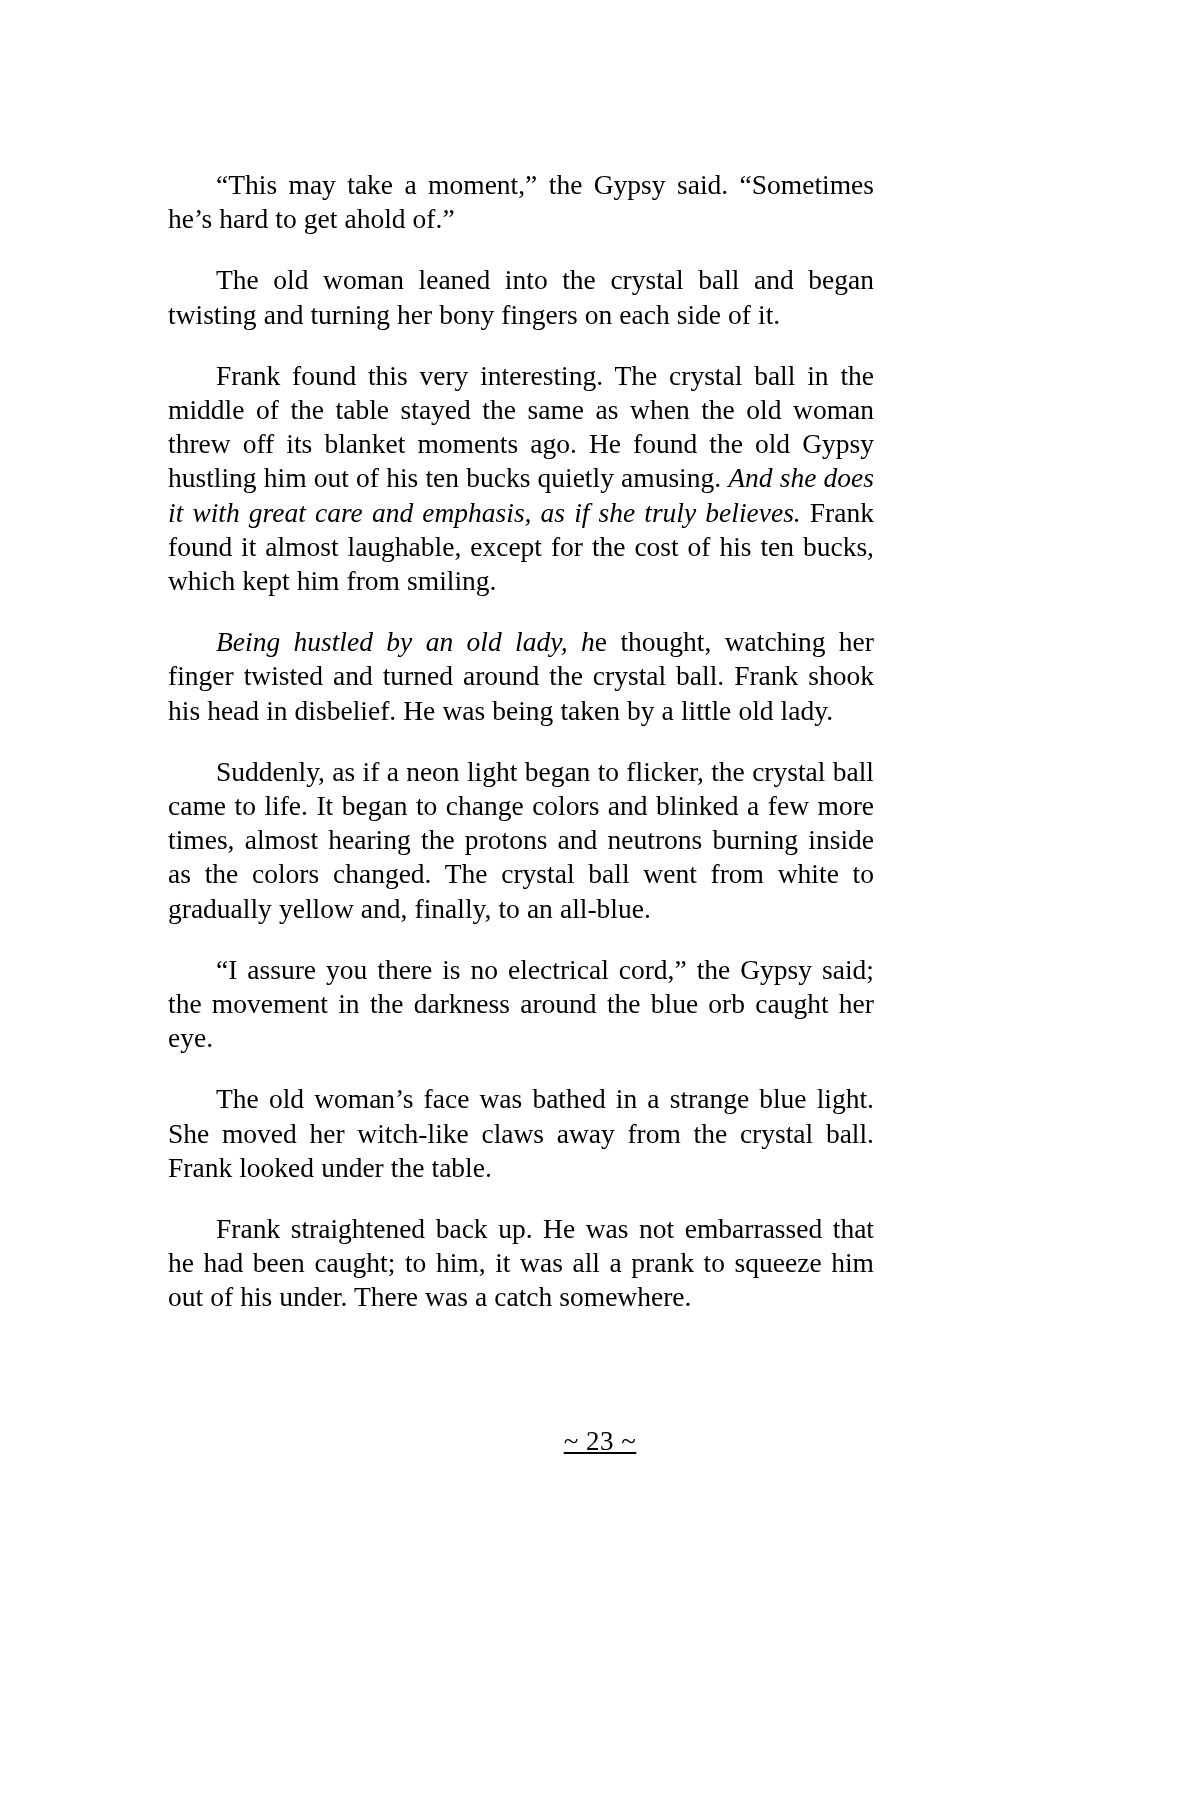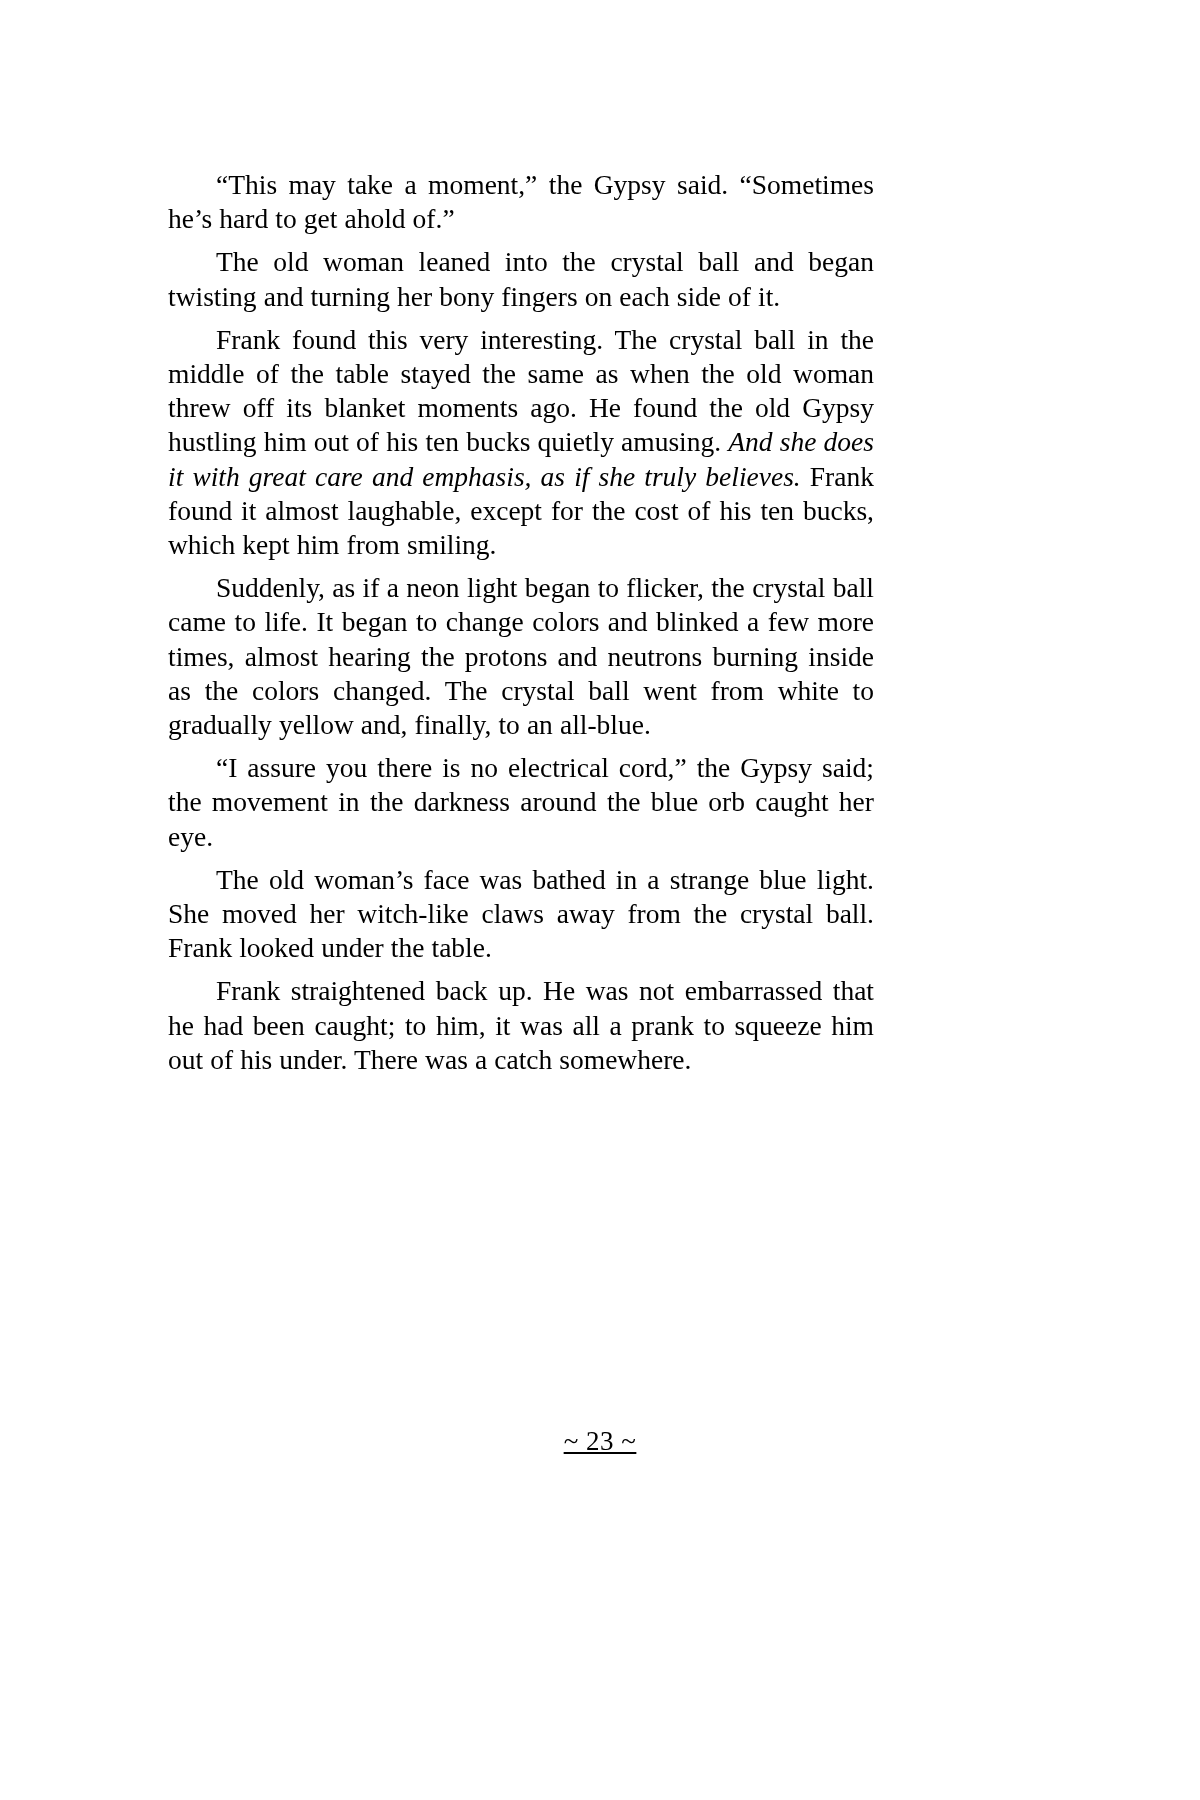--- a/index.html
+++ b/index.html
@@ -34,21 +34,21 @@
     text-align: justify;
     text-justify: inter-word;
     font-size: 27.5px;
     line-height: 34.2px;
     text-indent: 48px;
     -webkit-hyphens: none;
     hyphens: none;
     word-spacing: 0.2px;
   }
   p.para + p.para {
-    margin-top: 9px;
+    margin-top: 27px;
   }
   p.para em,
   p.para i {
     font-style: italic;
   }
   .footer {
     position: absolute;
     left: 0;
     top: 1424px;
     width: 1200px;
@@ -61,20 +61,21 @@
 </style>
 </head>
 <body>
 
 <div class="page">
 
   <div class="text-block" id="text-body">
       <p class="para"><span>“This may take a moment,” the Gypsy said. “Sometimes he’s hard to get ahold of.”</span></p>
       <p class="para"><span>The old woman leaned into the crystal ball and began twisting and turning her bony fingers on each side of it.</span></p>
       <p class="para"><span>Frank found this very interesting. The crystal ball in the middle of the table stayed the same as when the old woman threw off its blanket moments ago. He found the old Gypsy hustling him out of his ten bucks quietly amusing. </span><em>And she does it with great care and emphasis, as if she  truly believes.</em><span> Frank found it almost laughable, except for the cost of his ten bucks, which kept him from smiling.</span></p>
+      <p class="para"><em>Being hustled by an old lady, h</em><span>e thought, watching her finger twisted and turned around the crystal ball. Frank shook his head in disbelief. He was being taken by a little old lady.</span></p>
       <p class="para"><span>Suddenly, as if a neon light began to flicker, the crystal ball came to life. It began to change colors and blinked a few more times, almost hearing the protons and neutrons burning inside as the colors changed. The crystal ball went from white to gradually yellow and, finally, to an all-blue.</span></p>
       <p class="para"><span>“I assure you there is no electrical cord,” the Gypsy said; the movement in the darkness around the blue orb caught her eye.</span></p>
       <p class="para"><span>The old woman’s face was bathed in a strange blue light. She moved her witch-like claws away from the crystal ball. Frank looked under the table.</span></p>
       <p class="para"><span>Frank straightened back up. He was not embarrassed that he had been caught; to him, it was all a prank to squeeze him out of his under. There was a catch somewhere.</span></p>
     </div>
 
   <div class="footer">~ 23 ~</div>
 
 </div>
 

